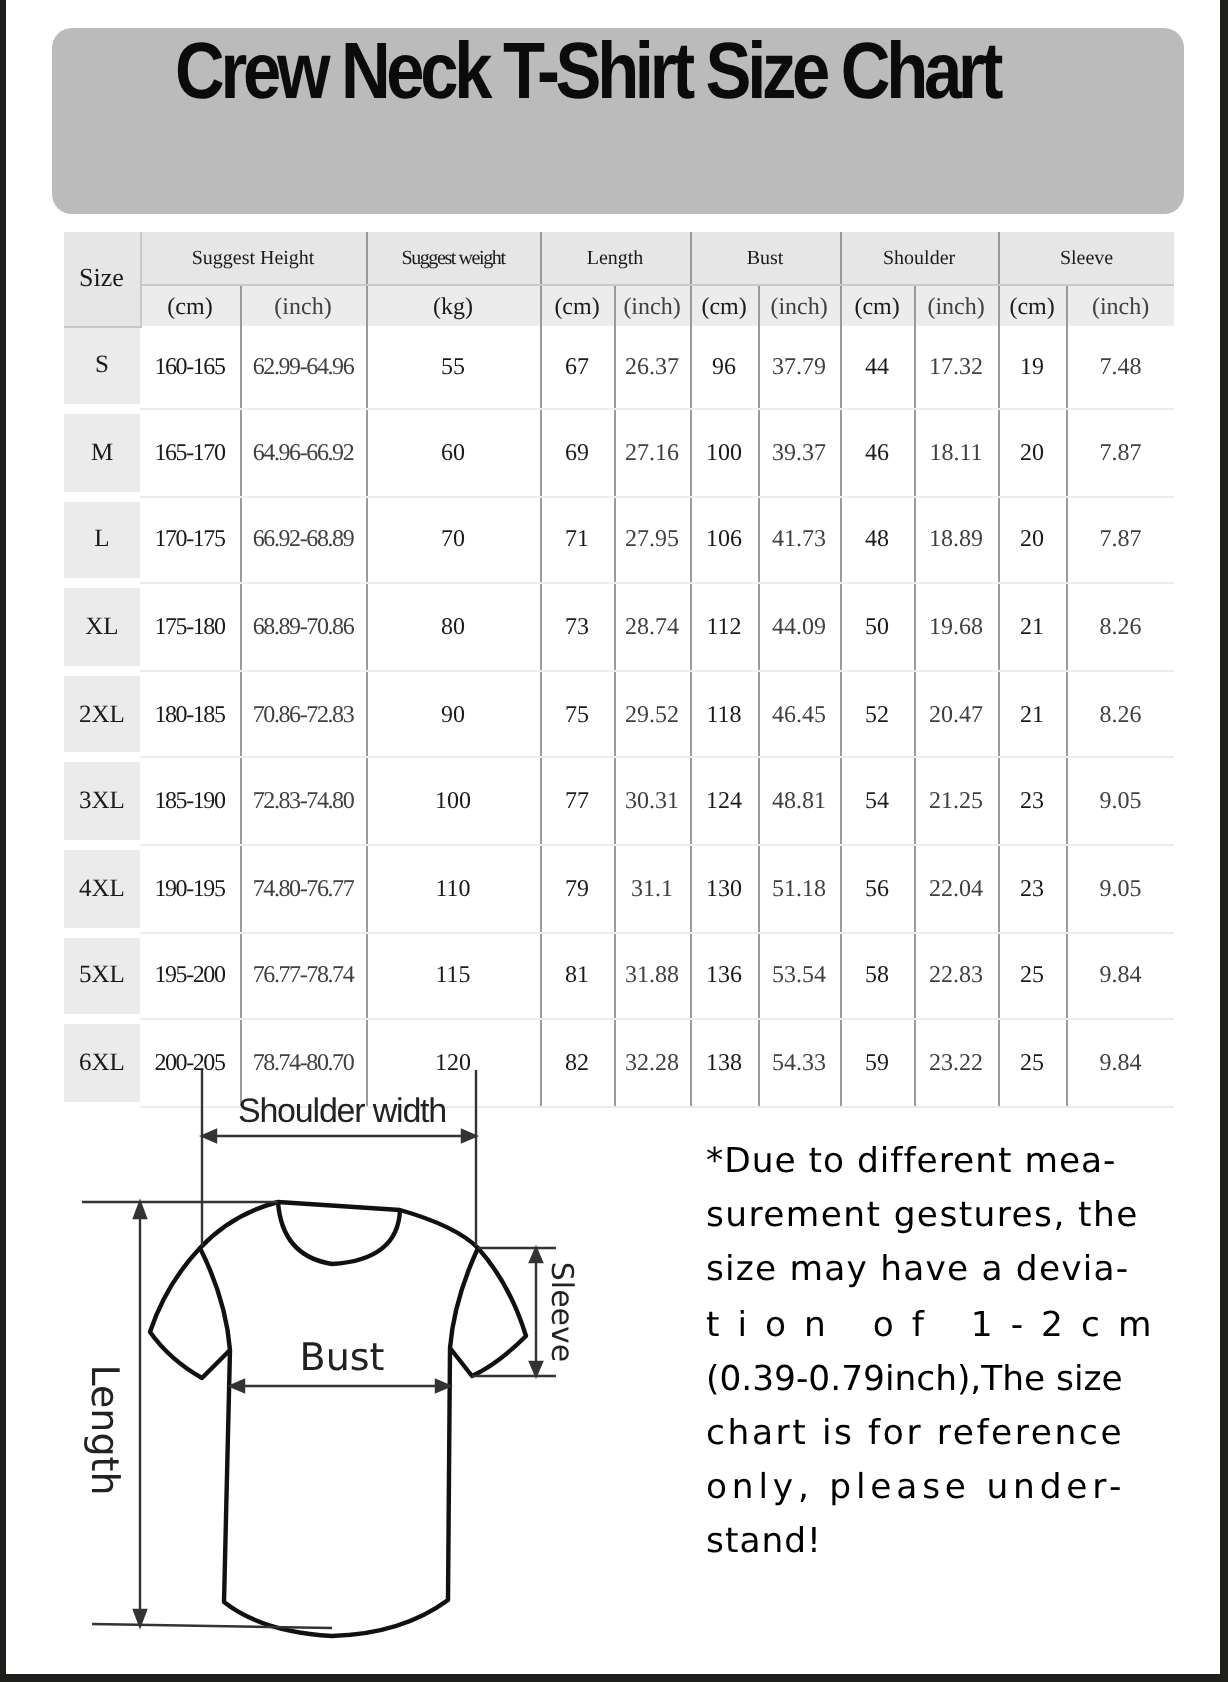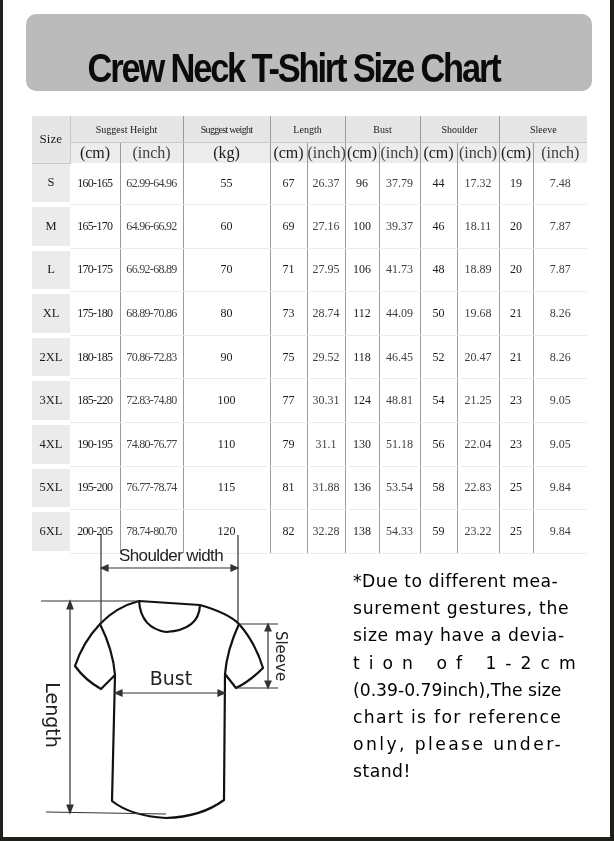--- a/index.html
+++ b/index.html
@@ -7,42 +7,42 @@
       width: 614px; height: 841px; overflow: hidden;
       background: #1e1f1a;
       font-family: "Liberation Sans", "DejaVu Sans", sans-serif;
       position: relative;
     }
     .page {
       position: absolute; left: 3px; top: 0; width: 607px; height: 837px;
       background: #ffffff;
     }
     .title-bar {
-      position: absolute; left: 23px; top: 14px; width: 566px; height: 77px;
+      position: absolute; left: 23px; top: 14px; width: 566px; height: 93px;
       background: #bcbbbc; border-radius: 10px;
-      display: flex; align-items: flex-end; justify-content: center;
+      display: flex; align-items: flex-start; justify-content: center;
     }
     .title {
       font-family: "Liberation Sans", sans-serif;
       font-size: 40px; font-weight: bold; color: #0b0b0b;
       letter-spacing: -2.5px; transform: scaleX(0.86); white-space: nowrap;
       margin-right: 30px;
     }
     table.chart {
       position: absolute; left: 29px; top: 116px; width: 555px;
       border-collapse: collapse; table-layout: fixed;
       font-family: Liberation Serif, serif; font-size: 12px; color: #1a1a1a; padding-left: 13px;
     }
     table.chart td, table.chart th {
       text-align: center; padding: 0; font-weight: normal; white-space: nowrap;
       border-right: 1px solid #9a9a9a;
     }
     table.chart th:last-child, table.chart td:last-child { border-right: none; }
     .h1 th { background: #e6e6e6; height: 26px; font-size: 10px; border-bottom: 1px solid #c8c8c8; }
-    .h2 th { background: #ececec; height: 20px; font-size: 16px; }
+    .h2 th { background: #ececec; height: 20px; font-size: 12px; }
     .h1 th.size-h { font-size: 13px; }
     .red { color: #404040; }
     tr.row td { height: 38.6px; border-bottom: 1px solid #ececec; }
     tr.row td.size { background: #ebebeb; font-size: 12.5px; border-right: none; border-bottom: 5px solid #fff; }
     .tight { letter-spacing: -0.7px; margin-left: 10px; }
     .diagram { position: absolute; left: 20px; top: 520px; width: 300px; height: 320px; }
     .note {
       position: absolute; left: 350px; top: 568px; width: 220px;
       font-family: "DejaVu Sans", sans-serif; font-size: 17.2px; line-height: 27.2px;
       color: #000000; letter-spacing: 0.5px;
@@ -166,21 +166,21 @@
           <td class="red">29.52</td>
           <td>118</td>
           <td class="red">46.45</td>
           <td>52</td>
           <td class="red">20.47</td>
           <td>21</td>
           <td class="red">8.26</td>
         </tr>
         <tr class="row">
           <td class="size">3XL</td>
-          <td class="tight">185-220</td>
+          <td class="tight">185-190</td>
           <td class="red tight">72.83-74.80</td>
           <td>100</td>
           <td>77</td>
           <td class="red">30.31</td>
           <td>124</td>
           <td class="red">48.81</td>
           <td>54</td>
           <td class="red">21.25</td>
           <td>23</td>
           <td class="red">9.05</td>

